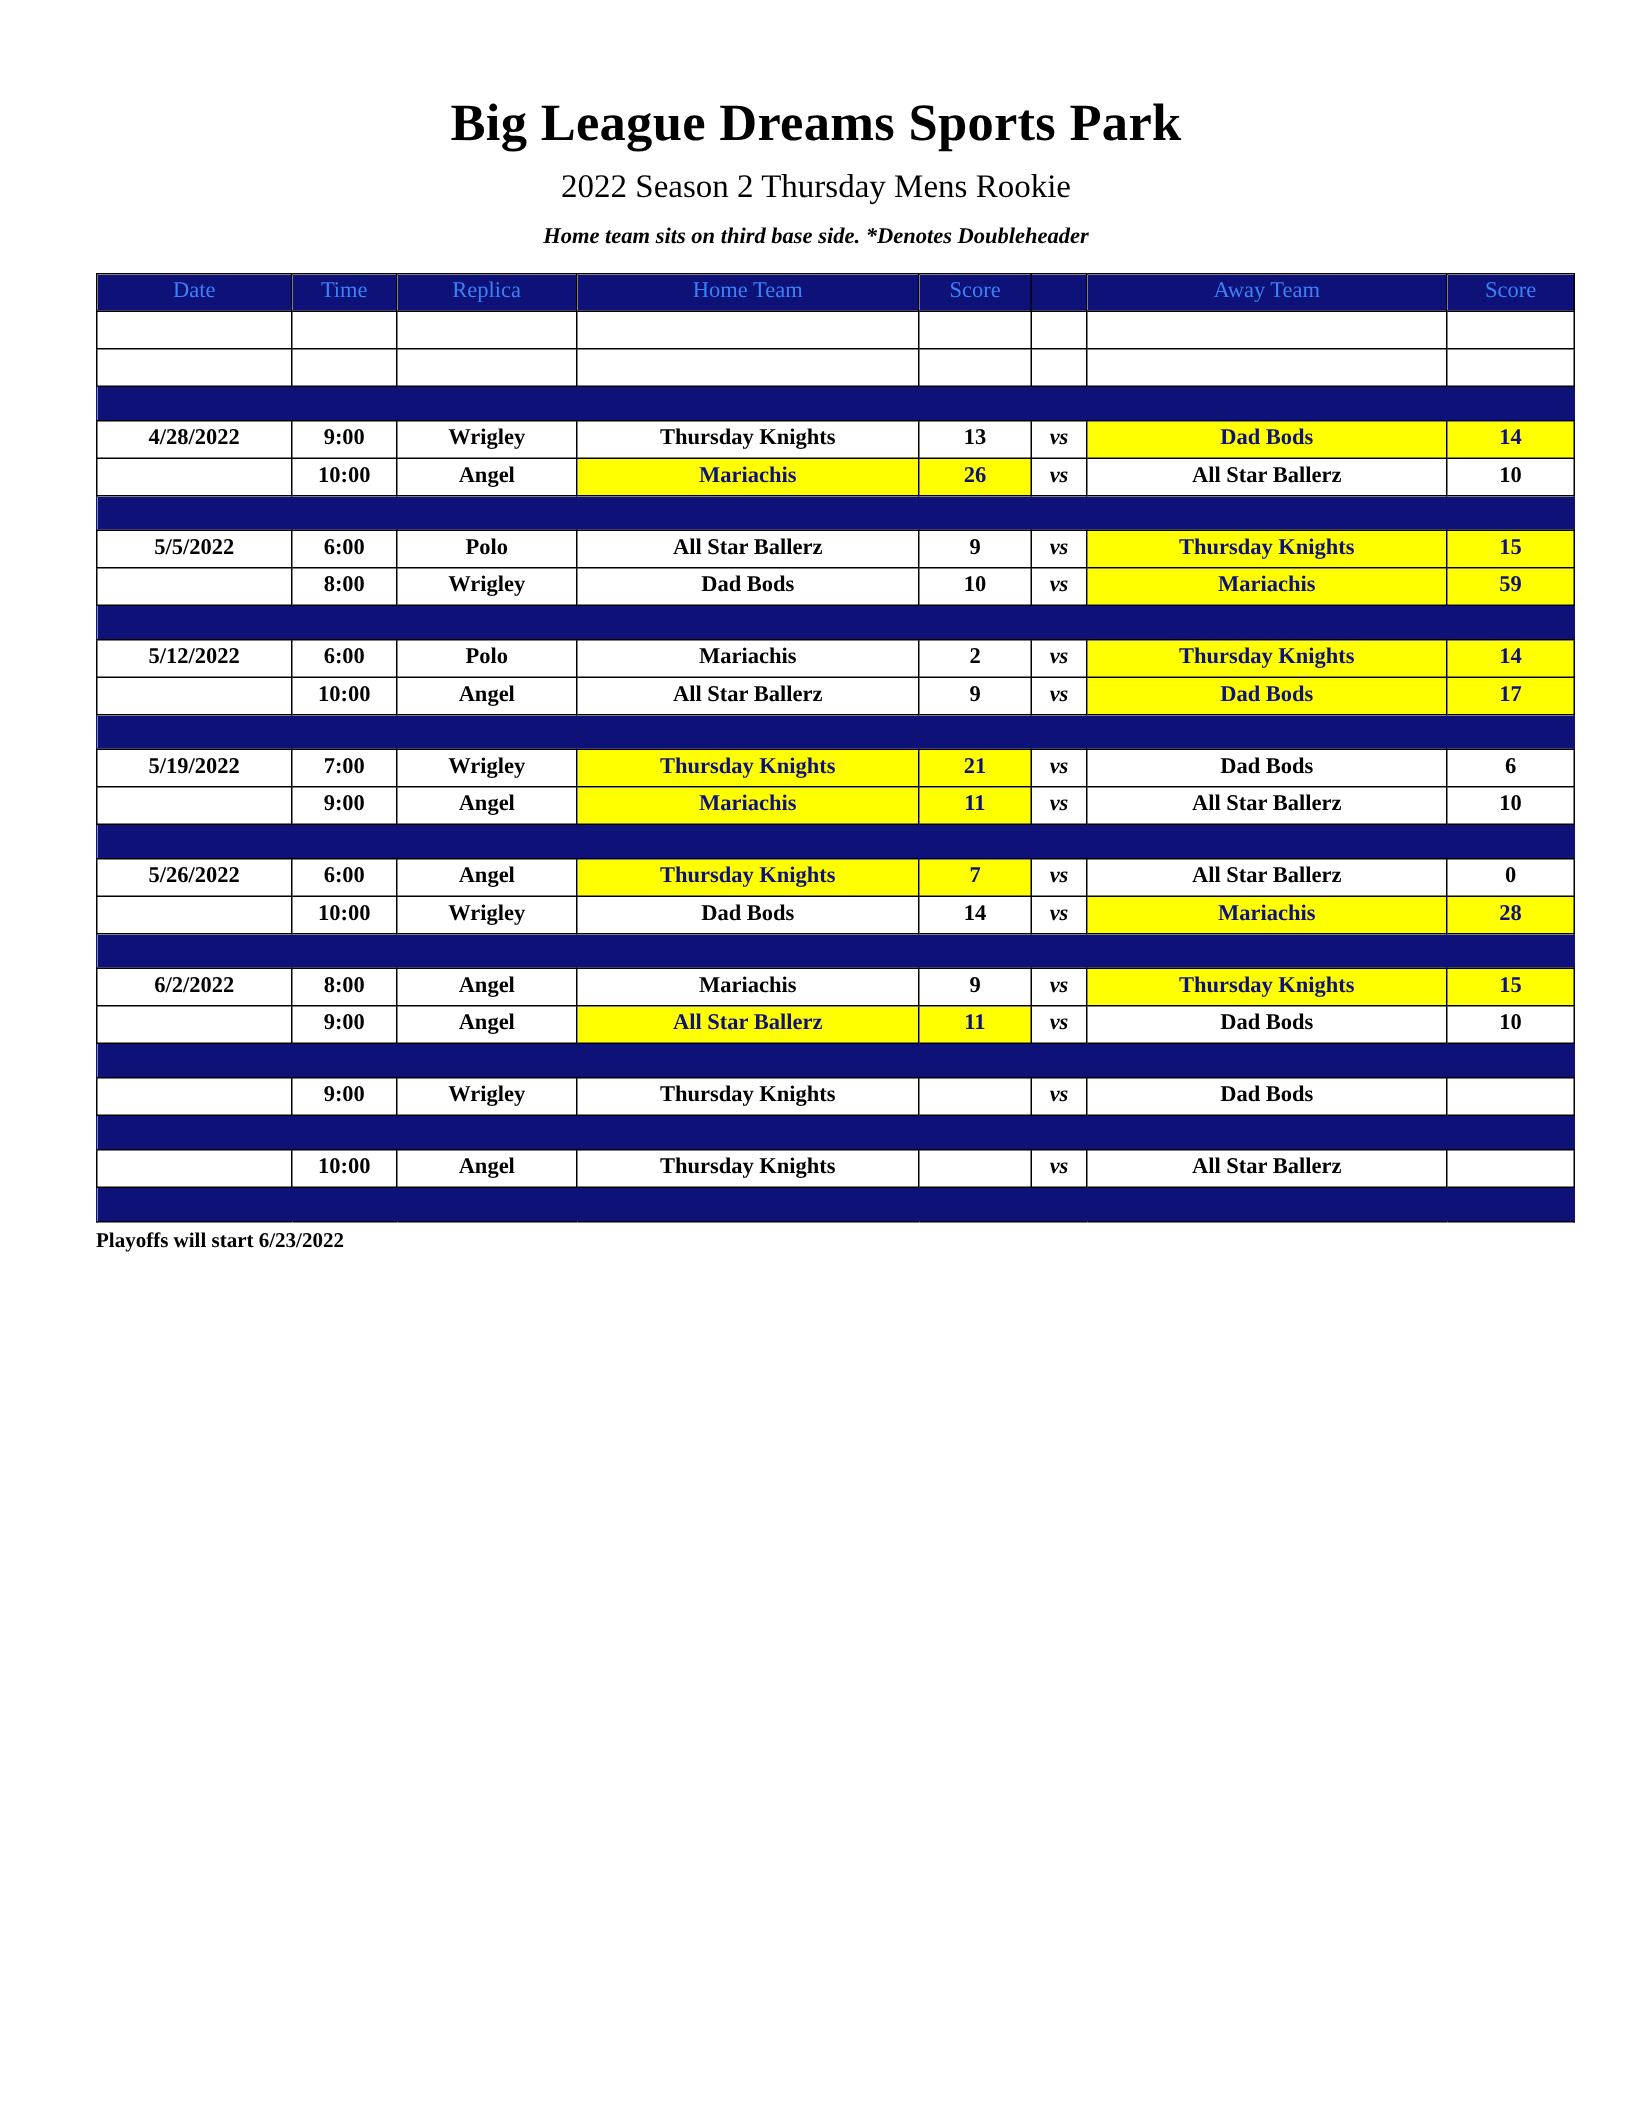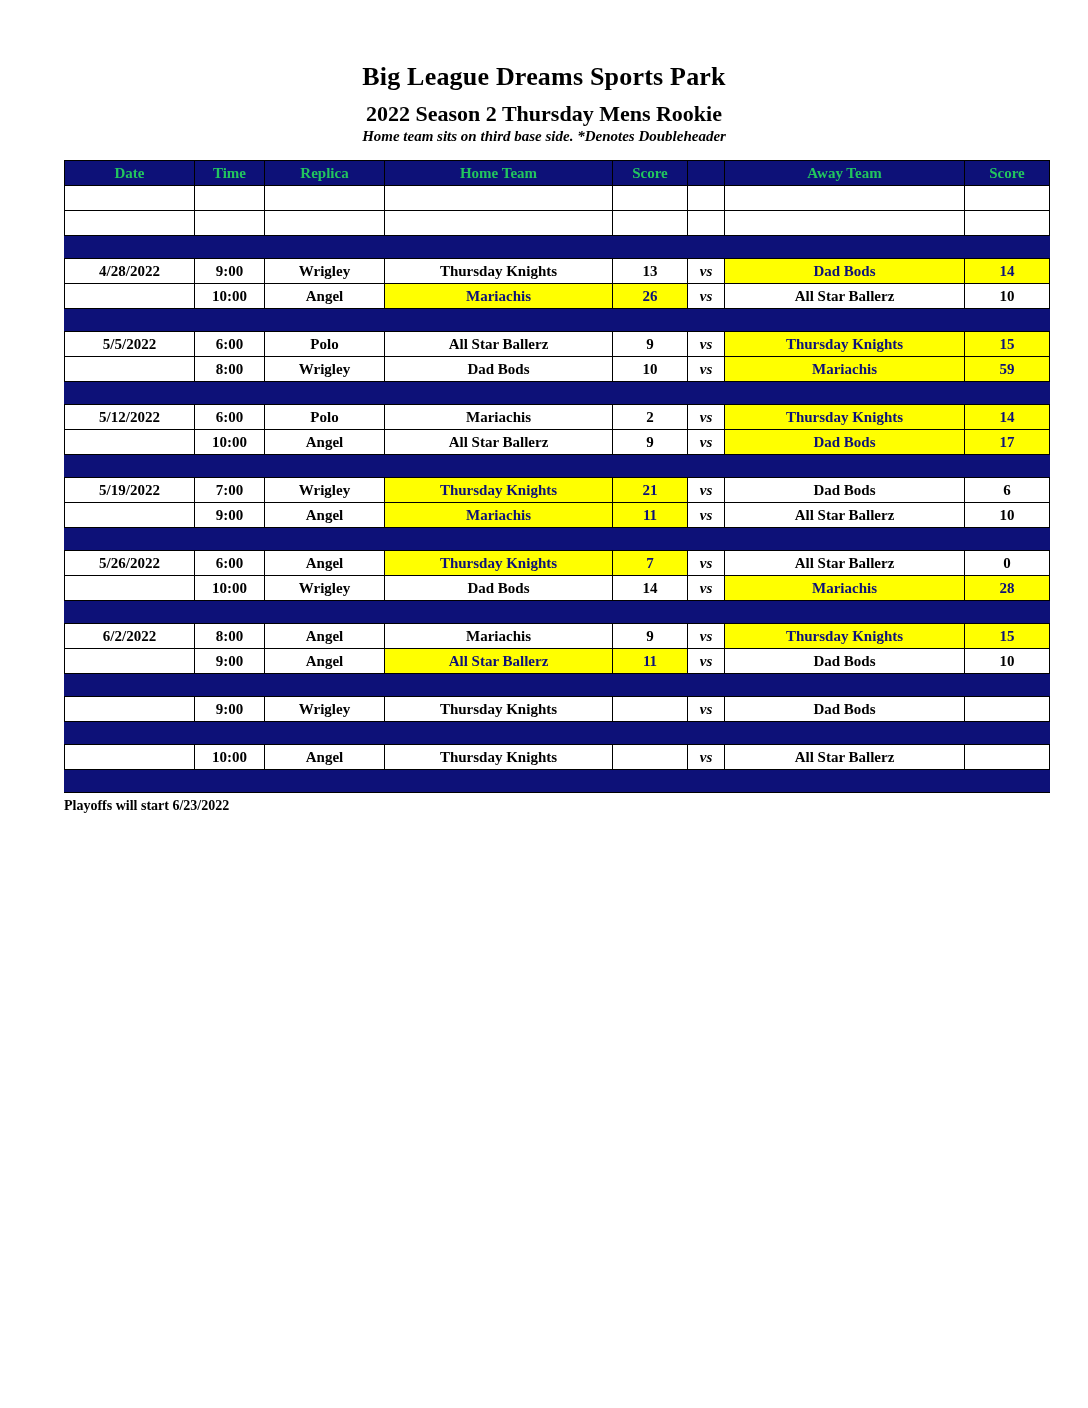--- a/index.html
+++ b/index.html
@@ -18,36 +18,36 @@
     width: 1088px;
     height: 1408px;
     position: relative;
     box-sizing: border-box;
   }
   .titles {
     text-align: center;
     padding-top: 62px;
   }
   .title-main {
-    font-size: 26px;
+    font-size: 35px;
     font-weight: bold;
     letter-spacing: 0.2px;
     line-height: 1.15;
   }
   .title-sub {
     font-size: 22px;
-    font-weight: bold;
+    font-weight: normal;
     margin-top: 9px;
     line-height: 1.15;
   }
   .title-note {
     font-size: 15px;
     font-weight: bold;
     font-style: italic;
-    margin-top: 2px;
+    margin-top: 13px;
     line-height: 1.15;
   }
 
   table.schedule {
     border-collapse: collapse;
     table-layout: fixed;
     width: 985px;
     margin-left: 64px;
     margin-top: 15px;
   }
@@ -56,22 +56,22 @@
     padding: 0;
     height: 24px;
     font-size: 15px;
     text-align: center;
     vertical-align: middle;
     overflow: hidden;
     white-space: nowrap;
   }
   thead th {
     background: #0d1178;
-    color: #22c55e;
-    font-weight: bold;
+    color: #3b82f6;
+    font-weight: normal;
     font-size: 16px;
     height: 26px;
   }
   
   col.c-date    { width: 130px; }
   col.c-time    { width: 70px; }
   col.c-replica { width: 120px; }
   col.c-home    { width: 228px; }
   col.c-score1  { width: 75px; }
   col.c-vs      { width: 37px; }

